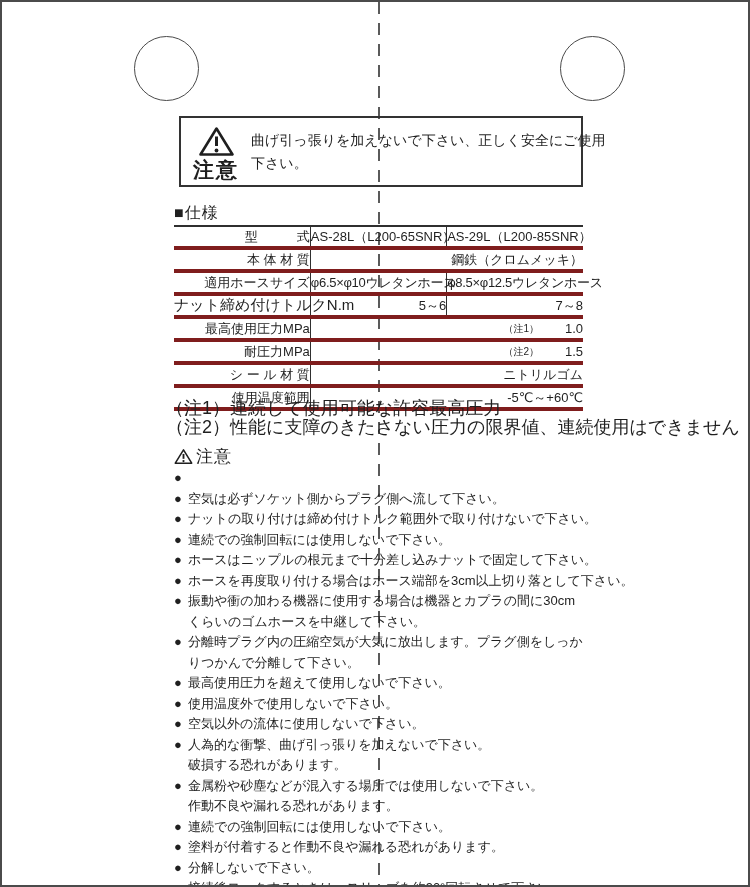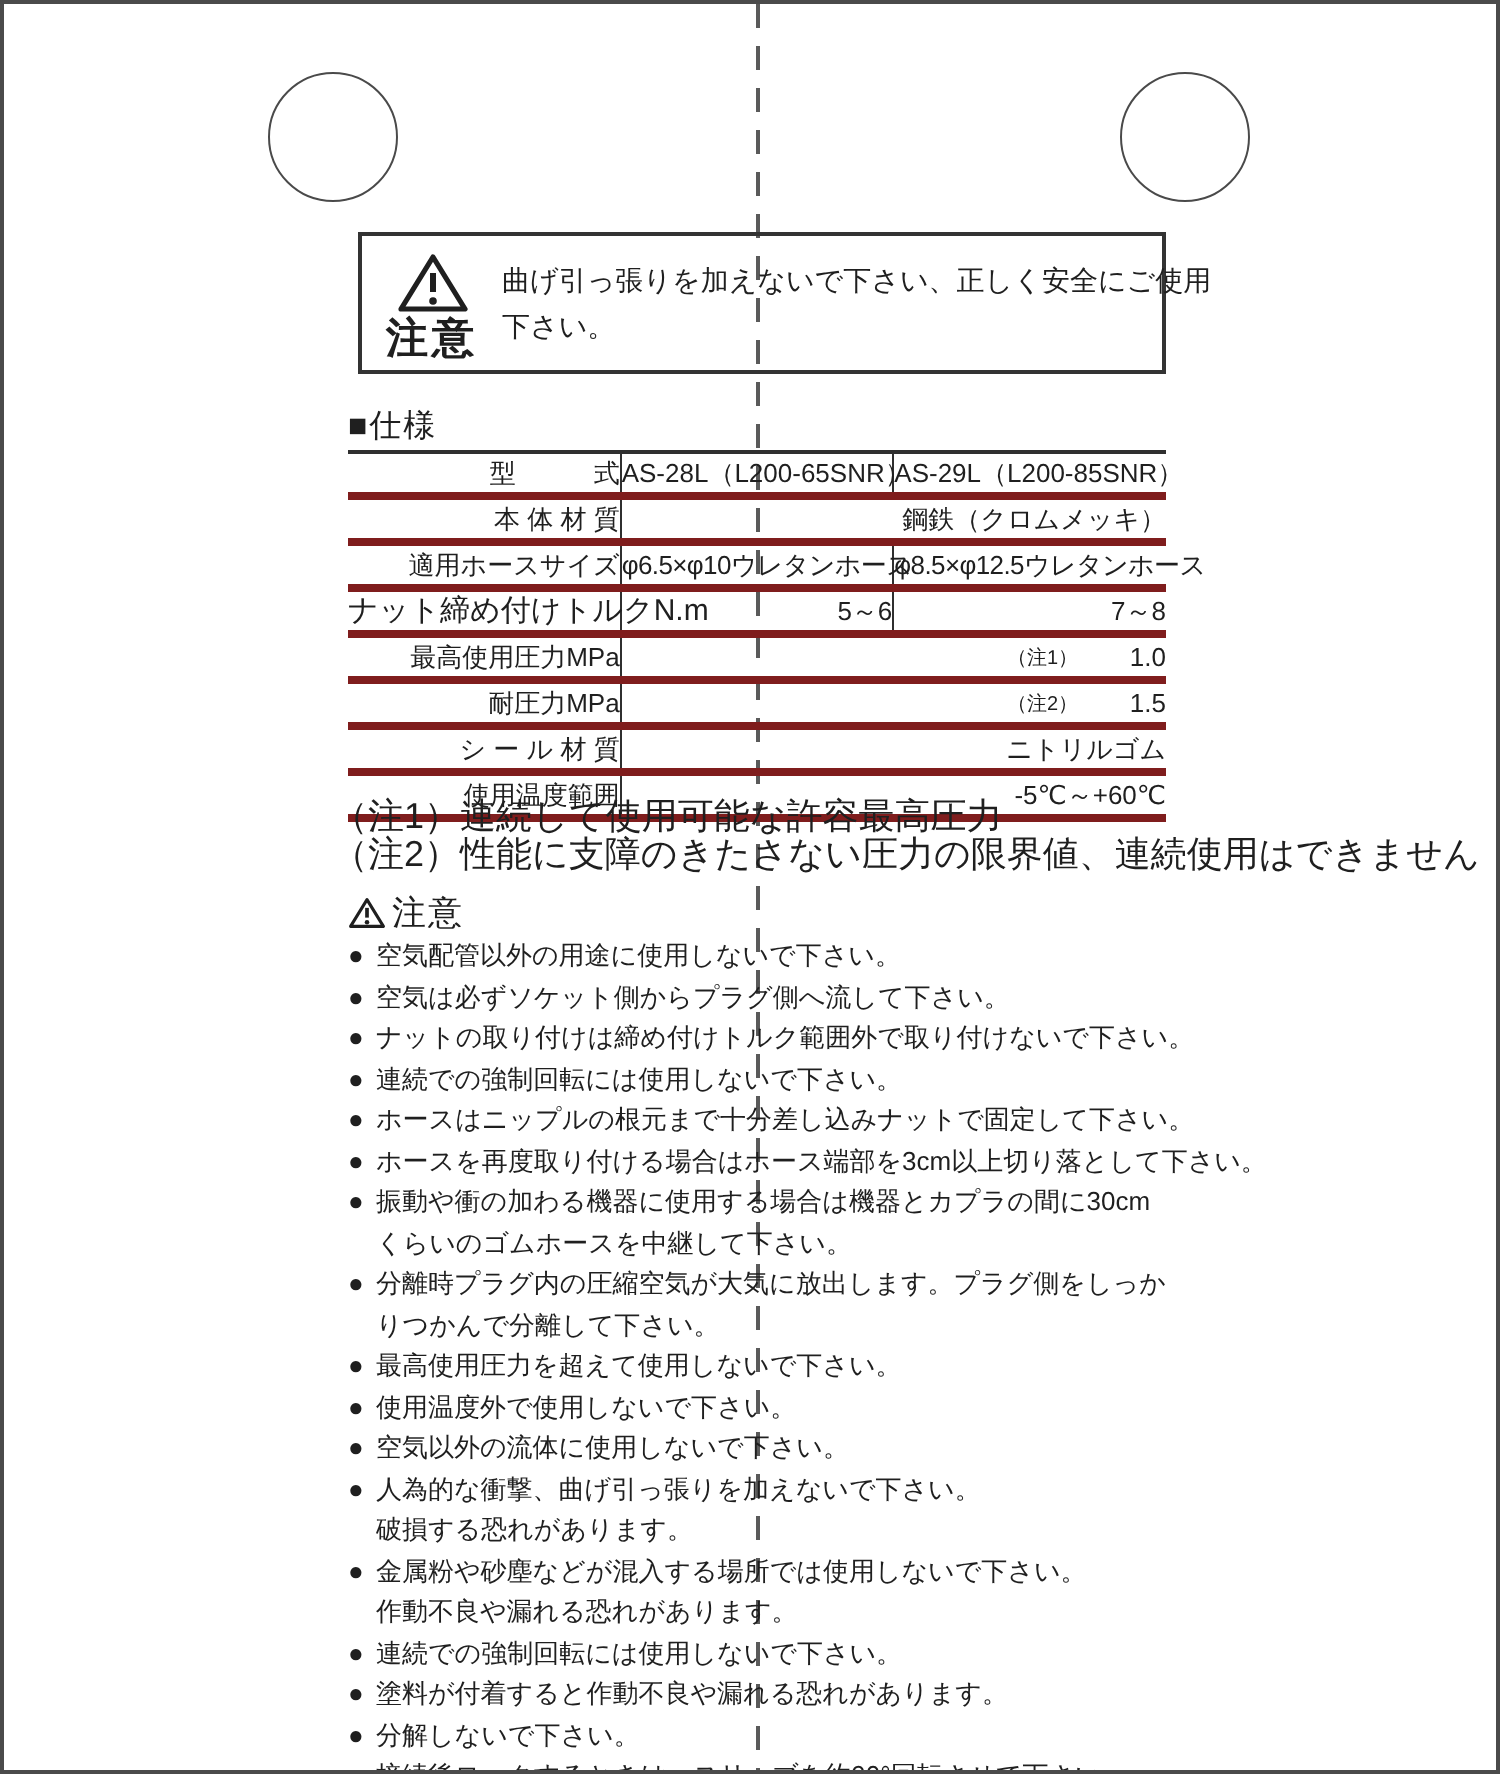--- a/index.html
+++ b/index.html
@@ -161,21 +161,20 @@
       <svg width="19" height="17" viewBox="0 0 37 31">
         <path d="M18.5 2.5 L34.5 28.5 L2.5 28.5 Z" fill="none" stroke="#1f1f1f" stroke-width="3" stroke-linejoin="round"></path>
         <line x1="18.5" y1="10.5" x2="18.5" y2="20" stroke="#1f1f1f" stroke-width="3.6"></line>
         <circle cx="18.5" cy="24.5" r="2.2" fill="#1f1f1f"></circle>
       </svg>
       <span>注意</span>
     </div>
     <ul class="caution-list">
       <li>
           <span class="bullet">●</span>
-          <span class="txt">空気配管以外の用途に使用しないで下さい。</span>
         </li>
       <li>
           <span class="bullet">●</span>
           <span class="txt">空気は必ずソケット側からプラグ側へ流して下さい。</span>
         </li>
       <li>
           <span class="bullet">●</span>
           <span class="txt">ナットの取り付けは締め付けトルク範囲外で取り付けないで下さい。</span>
         </li>
       <li>

